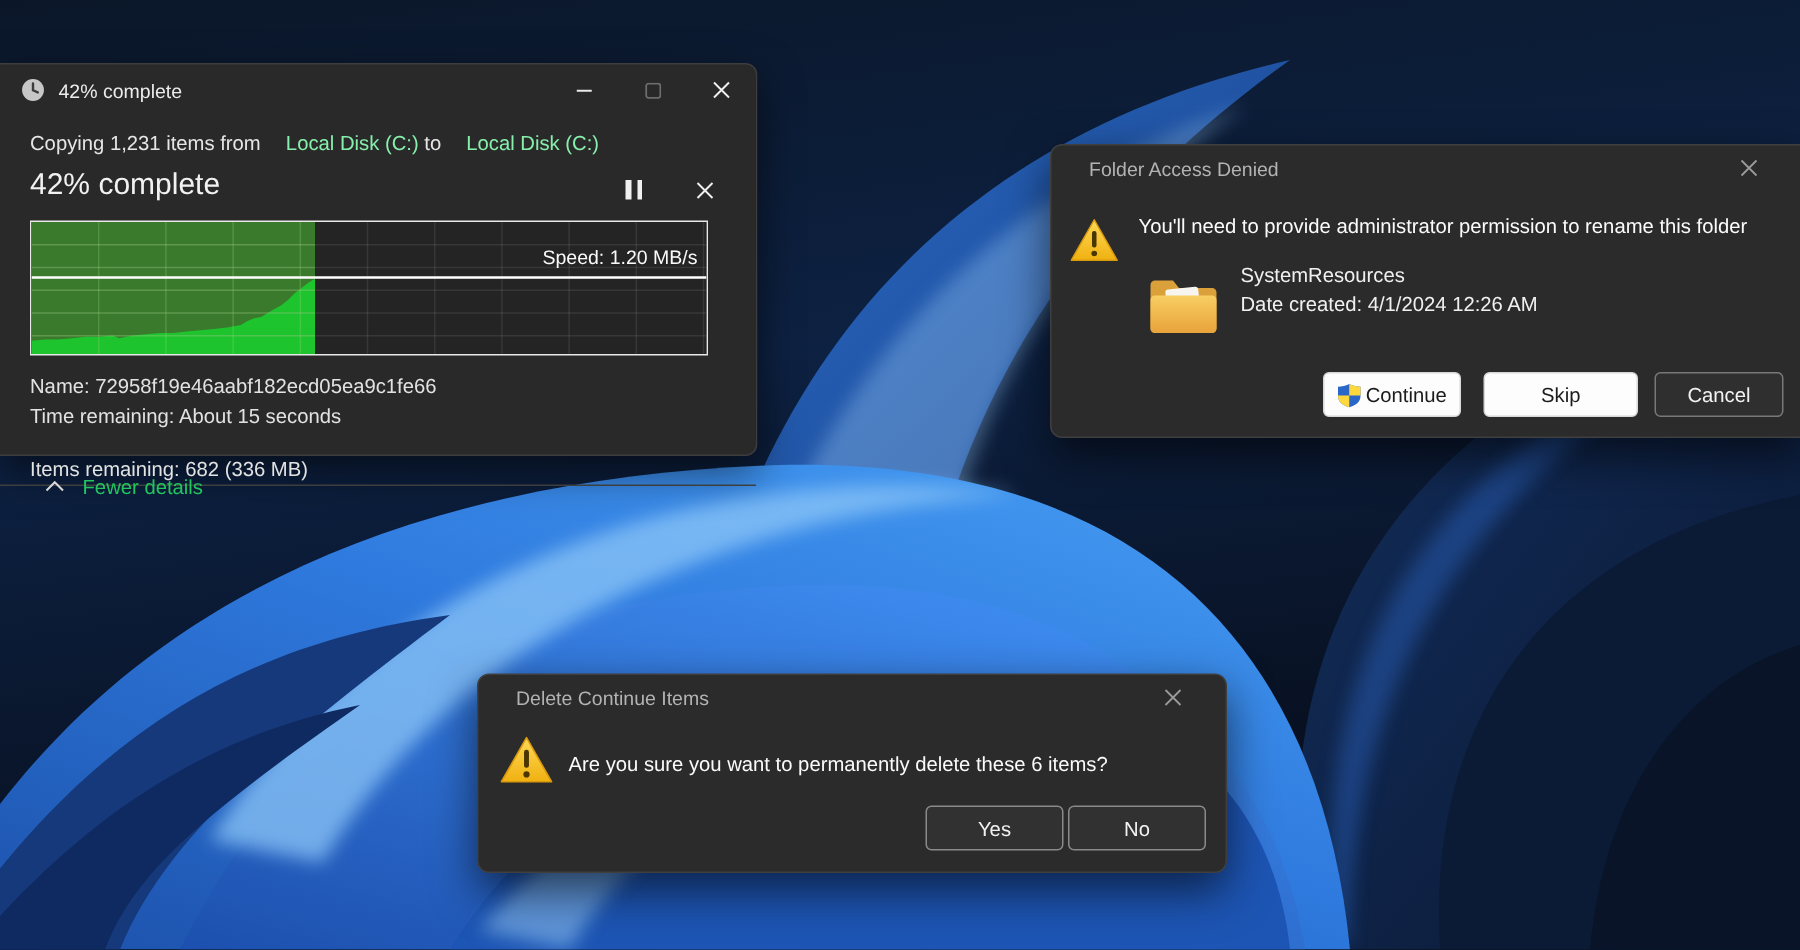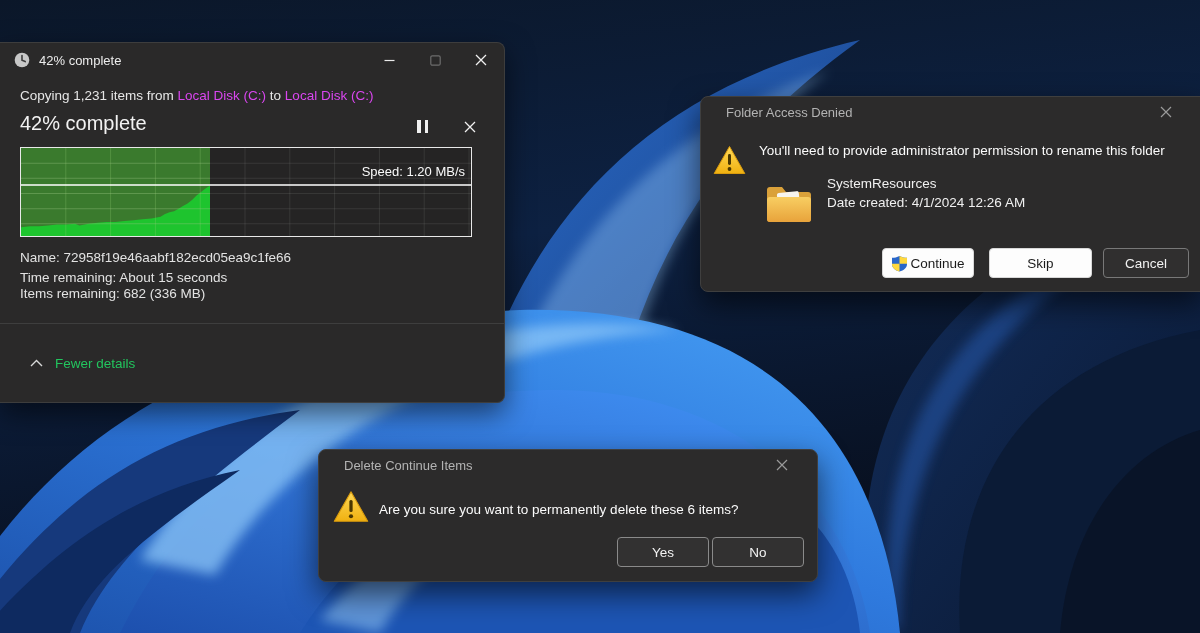--- a/index.html
+++ b/index.html
@@ -11,44 +11,44 @@
   .wallpaper { position:absolute; inset:0; }
 
   
   .win { position:absolute; background:#2a2929; border:1px solid #3d3d3d;
          border-radius:8px; box-shadow:0 10px 28px rgba(0,0,0,.55); color:#e8e8e8; }
   .titlebar { position:absolute; top:0; left:0; right:0; height:34px;
               display:flex; align-items:center; }
   .title-text { font-size:13px; color:#ececec; }
 
   
-  #copy-dialog { left:0; top:42px; width:505px; height:361px; border-left:none;
+  #copy-dialog { left:0; top:42px; width:505px; height:262px; border-left:none;
                  border-top-left-radius:0; border-bottom-left-radius:0; }
   #copy-dialog .titlebar { padding-left:14px; }
   #copy-dialog .title-text { margin-left:9px; }
   .caption-controls { position:absolute; right:0; top:0; height:34px; display:flex; }
   .cap-btn { width:46px; height:34px; display:flex; align-items:center;
              justify-content:center; cursor:default; }
   .copy-line { position:absolute; left:20px; top:45px; font-size:13.5px; color:#e6e6e6; white-space:nowrap; }
-  .link-text { color:#d946ef; }
+  .link-text { color:#86efac;margin-left:13px; }
   .copy-heading { position:absolute; left:20px; top:69px; font-size:20px;
                   font-weight:400; color:#f2f2f2; }
   .mini-controls { position:absolute; top:77px; right:28px; display:flex; gap:36px; align-items:center; }
   .pause-bars { display:flex; gap:4px; }
   .pause-bars i { display:block; width:3.5px; height:13px; background:#f0f0f0; }
 
   .chart-box { position:absolute; left:20px; top:104px; width:452px; height:90px;
                background:#252424; border:1.5px solid #e8e8e8; }
   .chart-box svg { position:absolute; inset:0; width:100%; height:100%; }
   .speed-label { position:absolute; right:6px; top:16px; font-size:13px; color:#fafafa; z-index:3; }
 
   .details { position:absolute; left:20px; font-size:13.5px; color:#e2e2e2; white-space:nowrap; }
   #detail-name  { top:207px; }
   #detail-time  { top:227px; }
-  #detail-items { top:243px; }
+  #detail-items { top:262px; }
   .divider { position:absolute; left:0; right:0; top:280px; height:1px; background:#3e3e3e; }
   .fewer-row { position:absolute; left:0; right:0; top:281px; bottom:0;
                display:flex; align-items:center; padding-left:30px; cursor:default; }
   .fewer-label { font-size:13.5px; color:#22c55e; margin-left:12px; }
 
   
   .dlg { position:absolute; background:#2c2b2b; border:1px solid #3f3f3f;
          border-radius:8px; box-shadow:0 12px 30px rgba(0,0,0,.6); color:#e8e8e8; }
   .dlg .titlebar { height:30px; padding:0 25px; }
   .dlg-title { font-size:13px; color:#b3b3b3; flex:1; }

